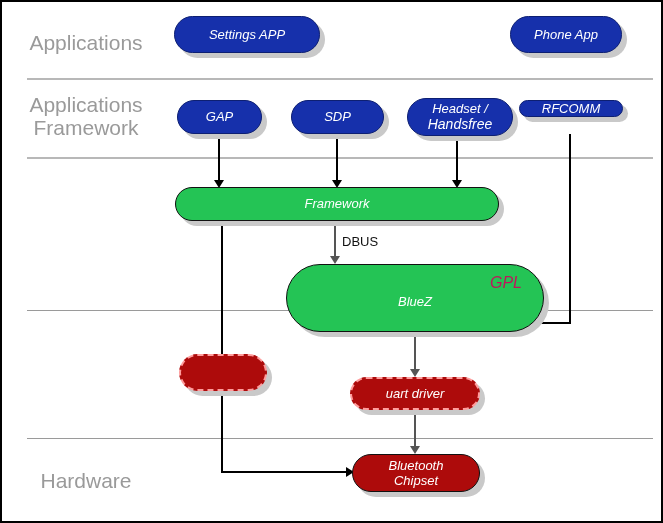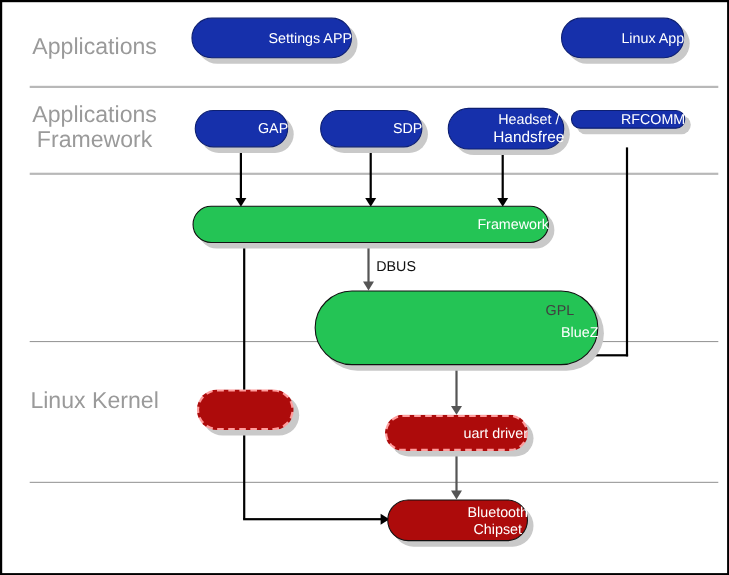--- a/index.html
+++ b/index.html
@@ -28,25 +28,26 @@
     width:168px;
     left:0px;
     white-space:pre-line;
     letter-spacing:0px;
   }
   .node{
     position:absolute;
     box-sizing:border-box;
     display:flex;
     flex-direction:column;
-    align-items:flex-end;
+    align-items:center;
     justify-content:center;
     text-align:center;
     border-radius:999px;
     z-index:4;
+    font-style:italic;
   }
   .node .shadow{
     position:absolute;
     left:5px;top:5px;right:-5px;bottom:-5px;
     background:#c9c9c9;
     border-radius:999px;
     z-index:-1;
   }
   .node .inner{
     position:absolute;
@@ -57,22 +58,22 @@
   .blue .inner{background:#1630ab;border:1px solid #0d1f72;}
   .green .inner{background:#24c455;border:1px solid #111111;}
   .red-dash .inner{background:#ad0b0b;border:2px dashed #ff9c9c;}
   .red-solid .inner{background:#ad0b0b;border:1px solid #111111;}
   .lbl1{color:#ffffff;font-size:13px;}
   .lbl1-sm{color:#ffffff;font-size:14px;}
   .node-text-wrap{position:relative;z-index:2;line-height:1.18;}
   .gpl{
     position:absolute;
     z-index:5;
-    color:#404040;
-    font-size:13px;
+    color:#be185d;
+    font-size:16px;
   }
   .edge{position:absolute;background:#000000;z-index:2;}
   .edge-v{width:2px;}
   .edge-h{height:2px;}
   .edge-gray{background:#555555;}
   .arrow-down{
     position:absolute;z-index:3;width:0;height:0;
     border-left:5px solid transparent;
     border-right:5px solid transparent;
     border-top:8px solid #000000;
@@ -100,21 +101,21 @@
 <div id="canvas">
 
   <div class="sep" style="top:76px;"></div>
   <div class="sep" style="top:155px;"></div>
   <div class="sep" style="top:308px;height:1px;background:#9a9a9a;"></div>
   <div class="sep" style="top:436px;height:1px;background:#9a9a9a;"></div>
 
   <div class="layer-label" style="top:30px;">Applications</div>
   <div class="layer-label" style="top:92px;">Applications
 Framework</div>
-  <div class="layer-label" style="top:352px;">Linux Kernel</div>
+  <div class="layer-label" style="top:468px;">Hardware</div>
 
   <div class="edge edge-v" style="left:216px;top:132px;height:48px;"></div>
   <div class="arrow-down" style="left:212px;top:178px;"></div>
 
   <div class="edge edge-v" style="left:334px;top:132px;height:48px;"></div>
   <div class="arrow-down" style="left:330px;top:178px;"></div>
 
   <div class="edge edge-v" style="left:454px;top:132px;height:48px;"></div>
   <div class="arrow-down" style="left:450px;top:178px;"></div>
 
@@ -138,21 +139,21 @@
 
   <div class="node blue" style="left:172px;top:14px;width:146px;height:37px;">
     <span class="shadow"></span>
     <span class="inner"></span>
     <span class="node-text-wrap lbl1">Settings APP</span>
   </div>
 
   <div class="node blue" style="left:508px;top:14px;width:112px;height:37px;">
     <span class="shadow"></span>
     <span class="inner"></span>
-    <span class="node-text-wrap lbl1">Linux App</span>
+    <span class="node-text-wrap lbl1">Phone App</span>
   </div>
 
   <div class="node blue" style="left:175px;top:98px;width:85px;height:34px;">
     <span class="shadow"></span>
     <span class="inner"></span>
     <span class="node-text-wrap lbl1">GAP</span>
   </div>
 
   <div class="node blue" style="left:289px;top:98px;width:93px;height:34px;">
     <span class="shadow"></span>

